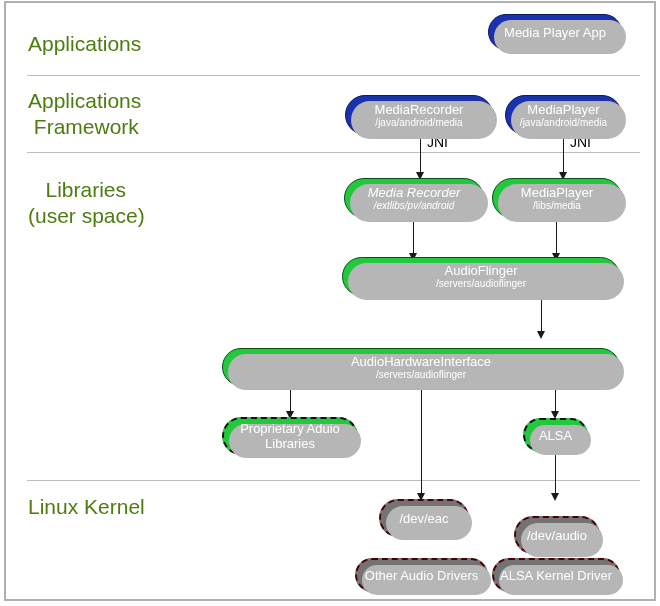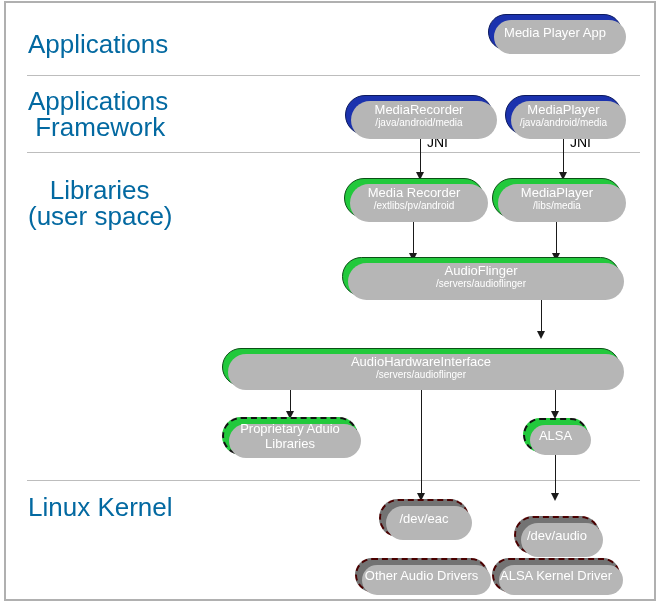--- a/index.html
+++ b/index.html
@@ -19,22 +19,22 @@
     position: absolute;
     left: 4px;
     top: 1px;
     width: 652px;
     height: 600px;
     border: 2px solid #b0b0b0;
     box-sizing: border-box;
   }
   .layer-label {
     position: absolute;
-    color: #0369a1;
-    font-size: 26px;
+    color: #4d7c0f;
+    font-size: 21px;
     line-height: 26px;
     white-space: pre;
     letter-spacing: 0px;
   }
   .divider {
     position: absolute;
     height: 0;
     border-top: 1px solid #bdbdbd;
   }
 
@@ -174,21 +174,21 @@
     <div class="title">MediaRecorder</div>
     <div class="sub">/java/android/media</div>
   </div>
 
   <div class="node blue" style="left:505px; top:95px; width:117px; height:40px;">
     <div class="shadow-layer"></div>
     <div class="title">MediaPlayer</div>
     <div class="sub">/java/android/media</div>
   </div>
 
-  <div class="node green" style="left:344px; top:178px; width:140px; height:40px;">
+  <div class="node green" style="left:344px; top:178px; width:140px; height:40px;font-style:italic;">
     <div class="shadow-layer"></div>
     <div class="title">Media Recorder</div>
     <div class="sub">/extlibs/pv/android</div>
   </div>
 
   <div class="node green" style="left:492px; top:178px; width:130px; height:40px;">
     <div class="shadow-layer"></div>
     <div class="title">MediaPlayer</div>
     <div class="sub">/libs/media</div>
   </div>

